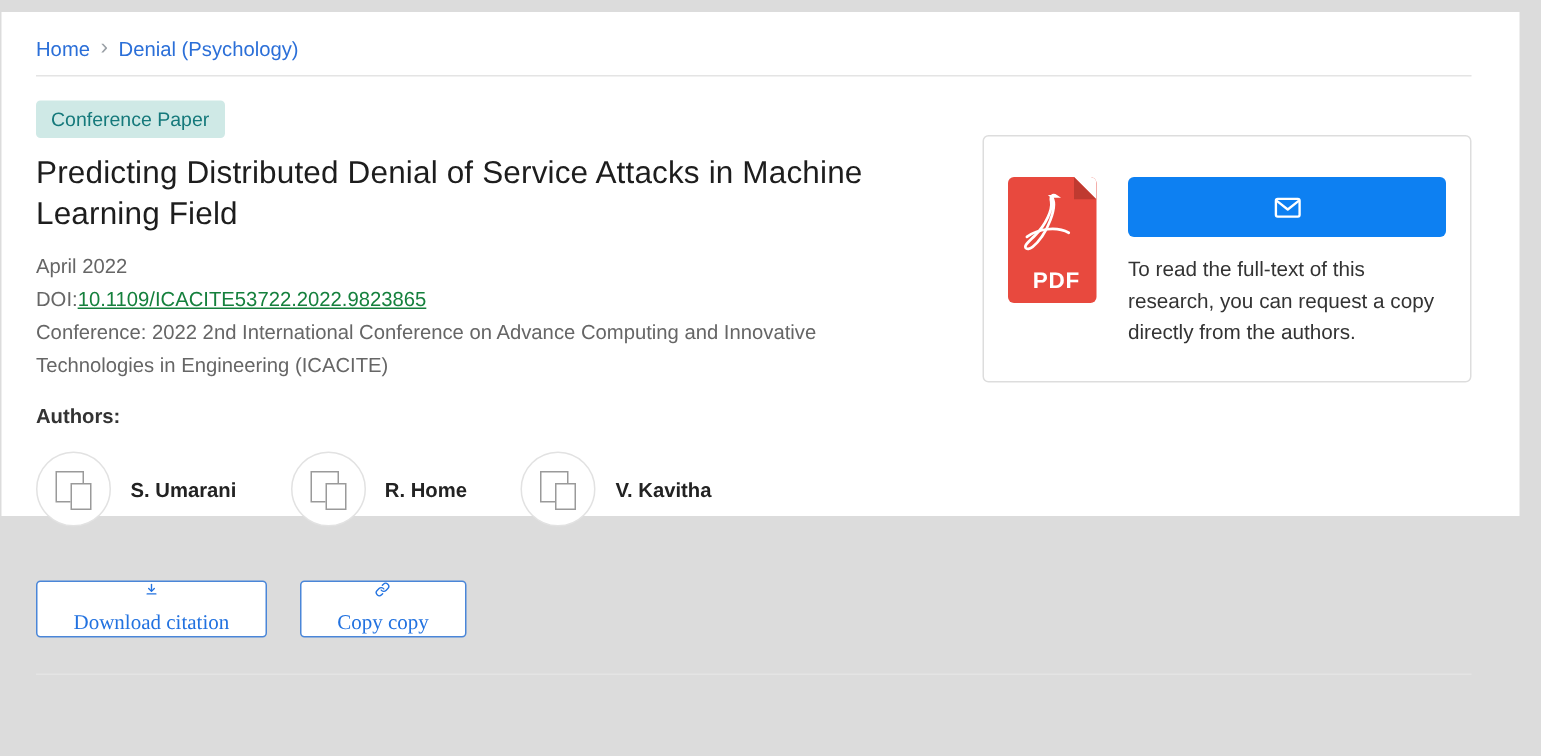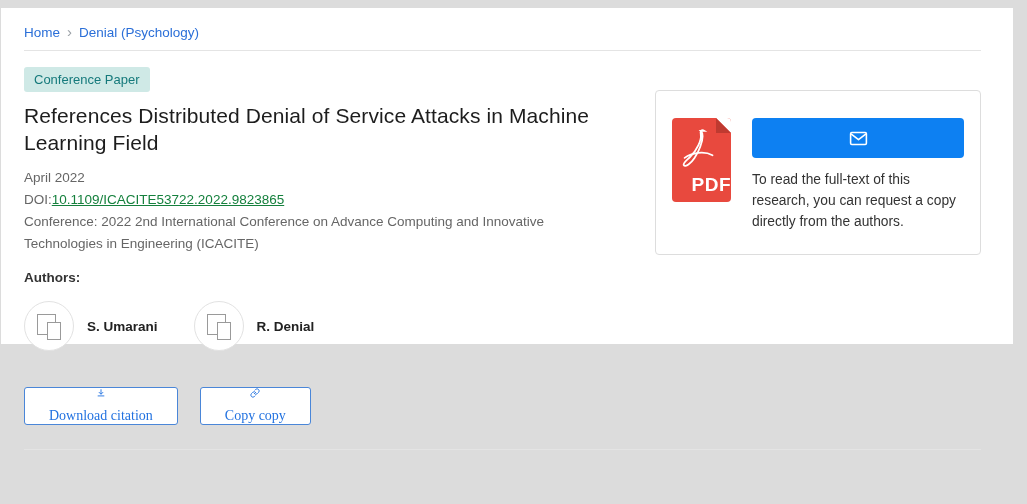--- a/index.html
+++ b/index.html
@@ -46,21 +46,21 @@
     font-size:14px;font-family:Liberation Serif, serif;cursor:pointer;flex-direction:column;}
   .outline-btn svg{display:block;}
 
   
   .request-card{margin-top:23px;border:1px solid #ddd;border-radius:4px;background:#fff;
     box-sizing:border-box;padding:27px 16px 22px 16px;display:flex;gap:21px;}
   .pdf-icon{width:59px;height:84px;background:#e8493e;border-radius:4px;position:relative;flex:0 0 auto;}
   .pdf-fold{position:absolute;top:0;right:0;width:0;height:0;
     border-left:15px solid #bf3a30;border-top:15px solid #ffffff;border-top-right-radius:4px;}
   .pdf-swirl{position:absolute;left:9px;top:10px;}
-  .pdf-label{position:absolute;right:0;bottom:6px;color:#fff;font-weight:bold;font-size:19px;letter-spacing:.5px;}
+  .pdf-label{position:absolute;right:11px;bottom:6px;color:#fff;font-weight:bold;font-size:15px;letter-spacing:.5px;}
   .request-right{flex:1;min-width:0;}
   .request-btn{display:flex;align-items:center;justify-content:center;gap:10px;width:100%;height:40px;
     background:#0d80f2;border:none;border-radius:4px;color:#fff;font-size:14.5px;
     font-family:inherit;cursor:pointer;}
   .request-note{margin:11px 0 0 0;font-size:13.8px;line-height:21px;color:#333;max-width:222px;}
 
   
   .bottom-divider{margin-top:24px;}
   .tabs{display:flex;gap:42px;padding:19px 0;}
   .tabs a{color:#2e72d2;font-size:13.5px;}
@@ -76,42 +76,49 @@
       <span class="crumb-sep">›</span>
       <a>Denial (Psychology)</a>
     </div>
     <div class="divider"></div>
 
     <div class="main-row">
       <div class="left-col">
 
         <span class="badge">Conference Paper</span>
 
-        <h1 class="title">References Distributed Denial of Service Attacks in Machine Learning Field</h1>
+        <h1 class="title">Predicting Distributed Denial of Service Attacks in Machine Learning Field</h1>
 
         <div class="meta first">April 2022</div>
         <div class="meta"><span>DOI:</span><a class="doi-link">10.1109/ICACITE53722.2022.9823865</a></div>
         <div class="meta conf">Conference: 2022 2nd International Conference on Advance Computing and Innovative Technologies in Engineering (ICACITE)</div>
 
         <div class="authors-label">Authors:</div>
 
         <div class="authors-row">
           <div class="author">
             <span class="avatar">
               <span class="ph-rect-back"></span>
               <span class="ph-rect-front"></span>
             </span>
             <span class="author-name">S. Umarani</span>
           </div>
           <div class="author">
             <span class="avatar">
               <span class="ph-rect-back"></span>
               <span class="ph-rect-front"></span>
             </span>
-            <span class="author-name">R. Denial</span>
+            <span class="author-name">R. Home</span>
+          </div>
+          <div class="author">
+            <span class="avatar">
+              <span class="ph-rect-back"></span>
+              <span class="ph-rect-front"></span>
+            </span>
+            <span class="author-name">V. Kavitha</span>
           </div>
         </div>
 
         <div class="actions-row">
           <button class="outline-btn">
             <svg width="18" height="18" viewBox="0 0 24 24" fill="none" stroke="#2272e0" stroke-width="2.2" stroke-linecap="round" stroke-linejoin="round">
               <path d="M12 4v10"></path>
                 <path d="M7.5 10.5 12 15l4.5-4.5"></path>
                 <path d="M5 19h14"></path>
             </svg>

